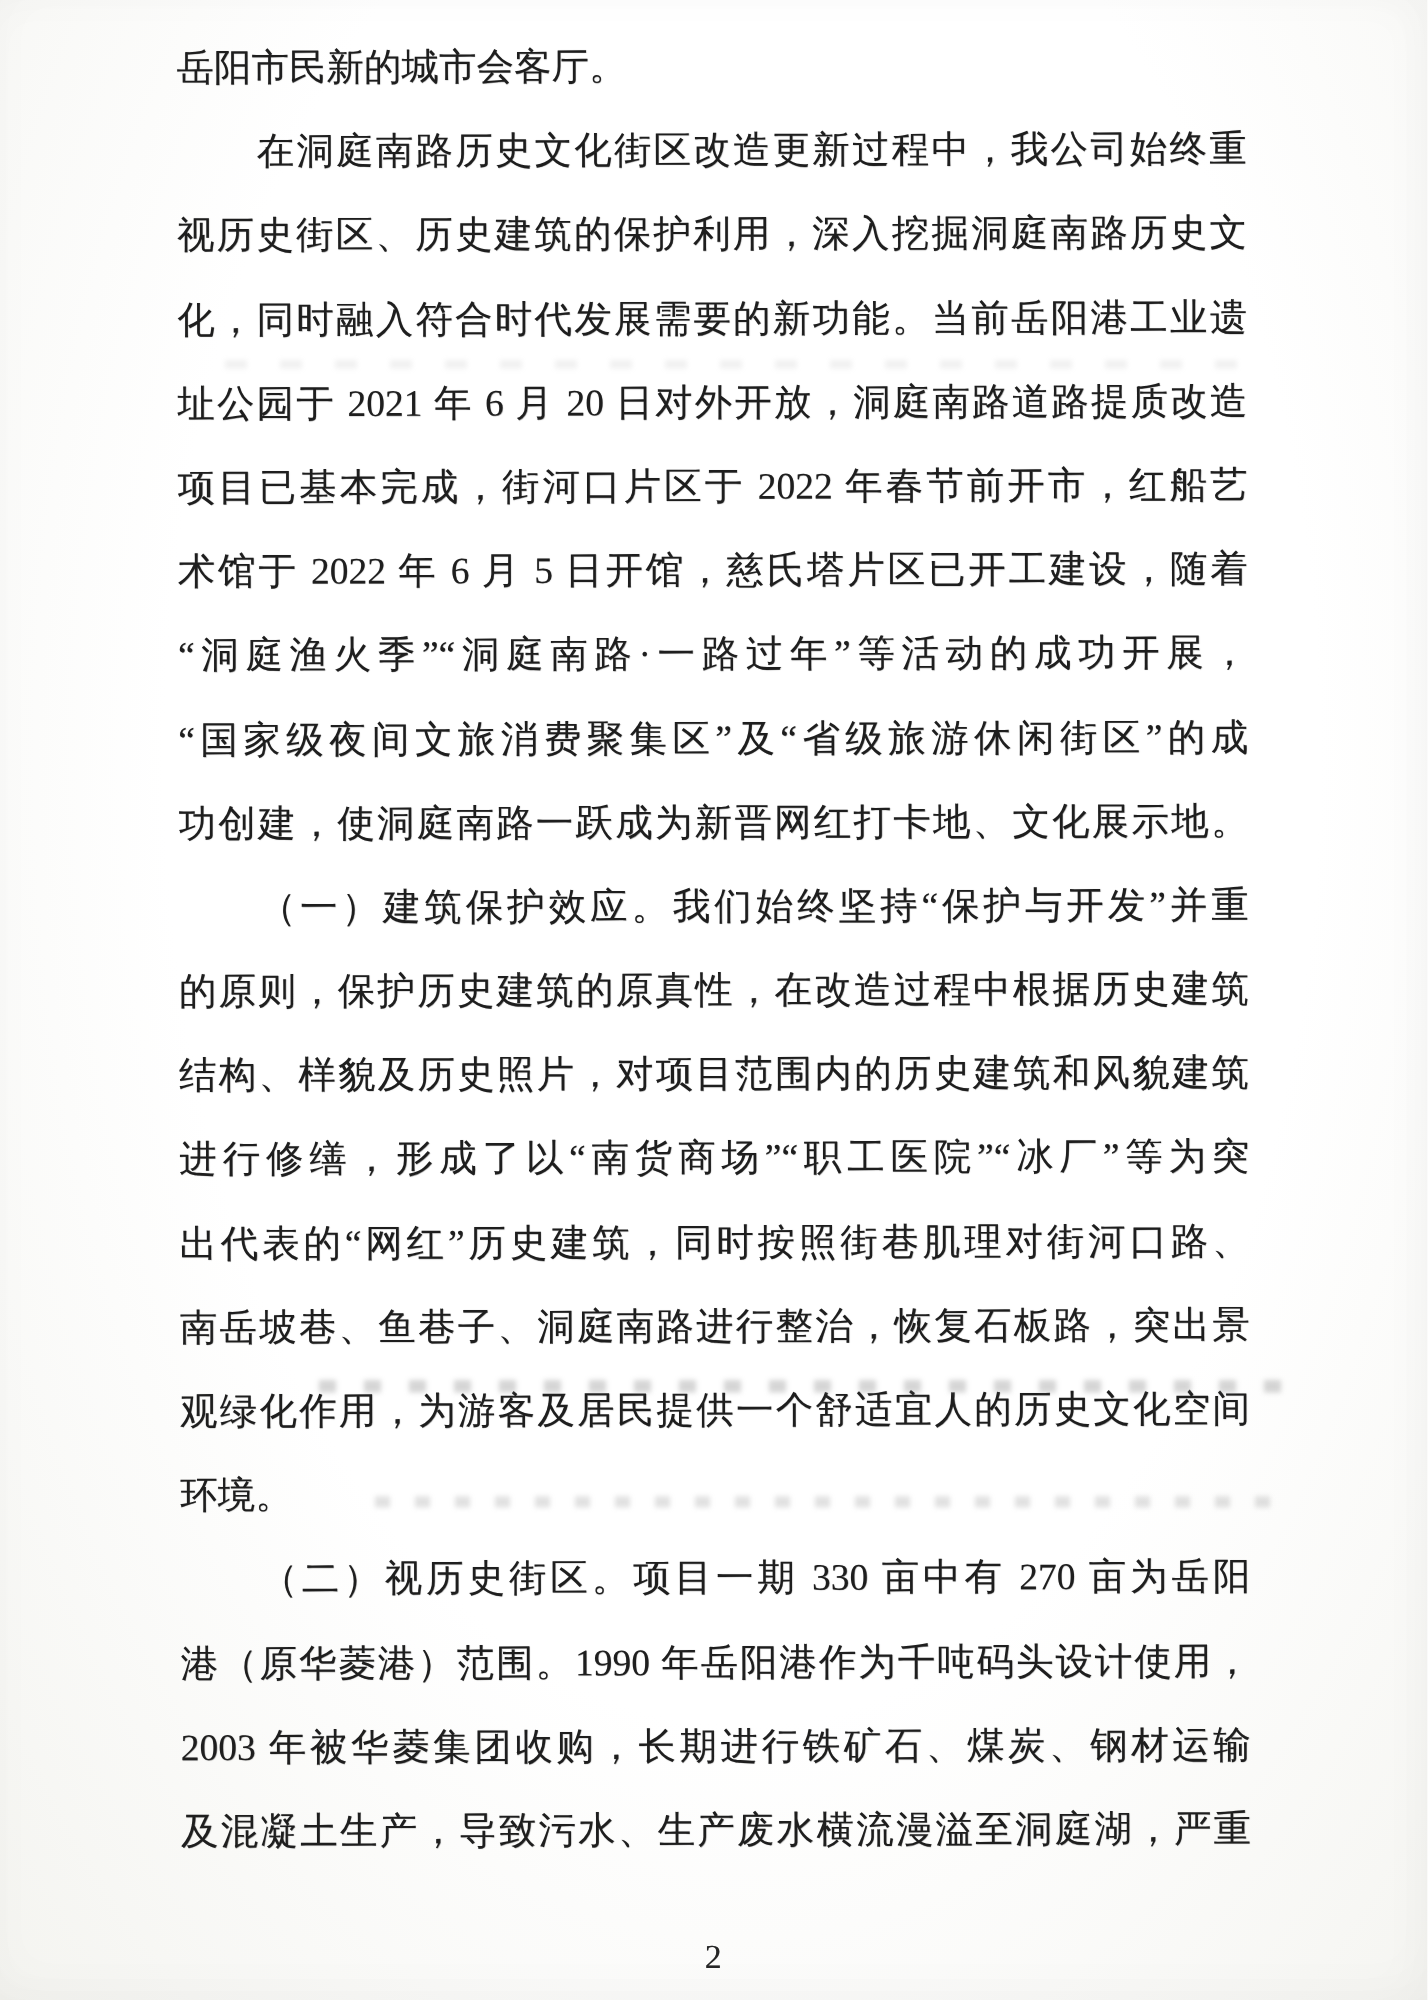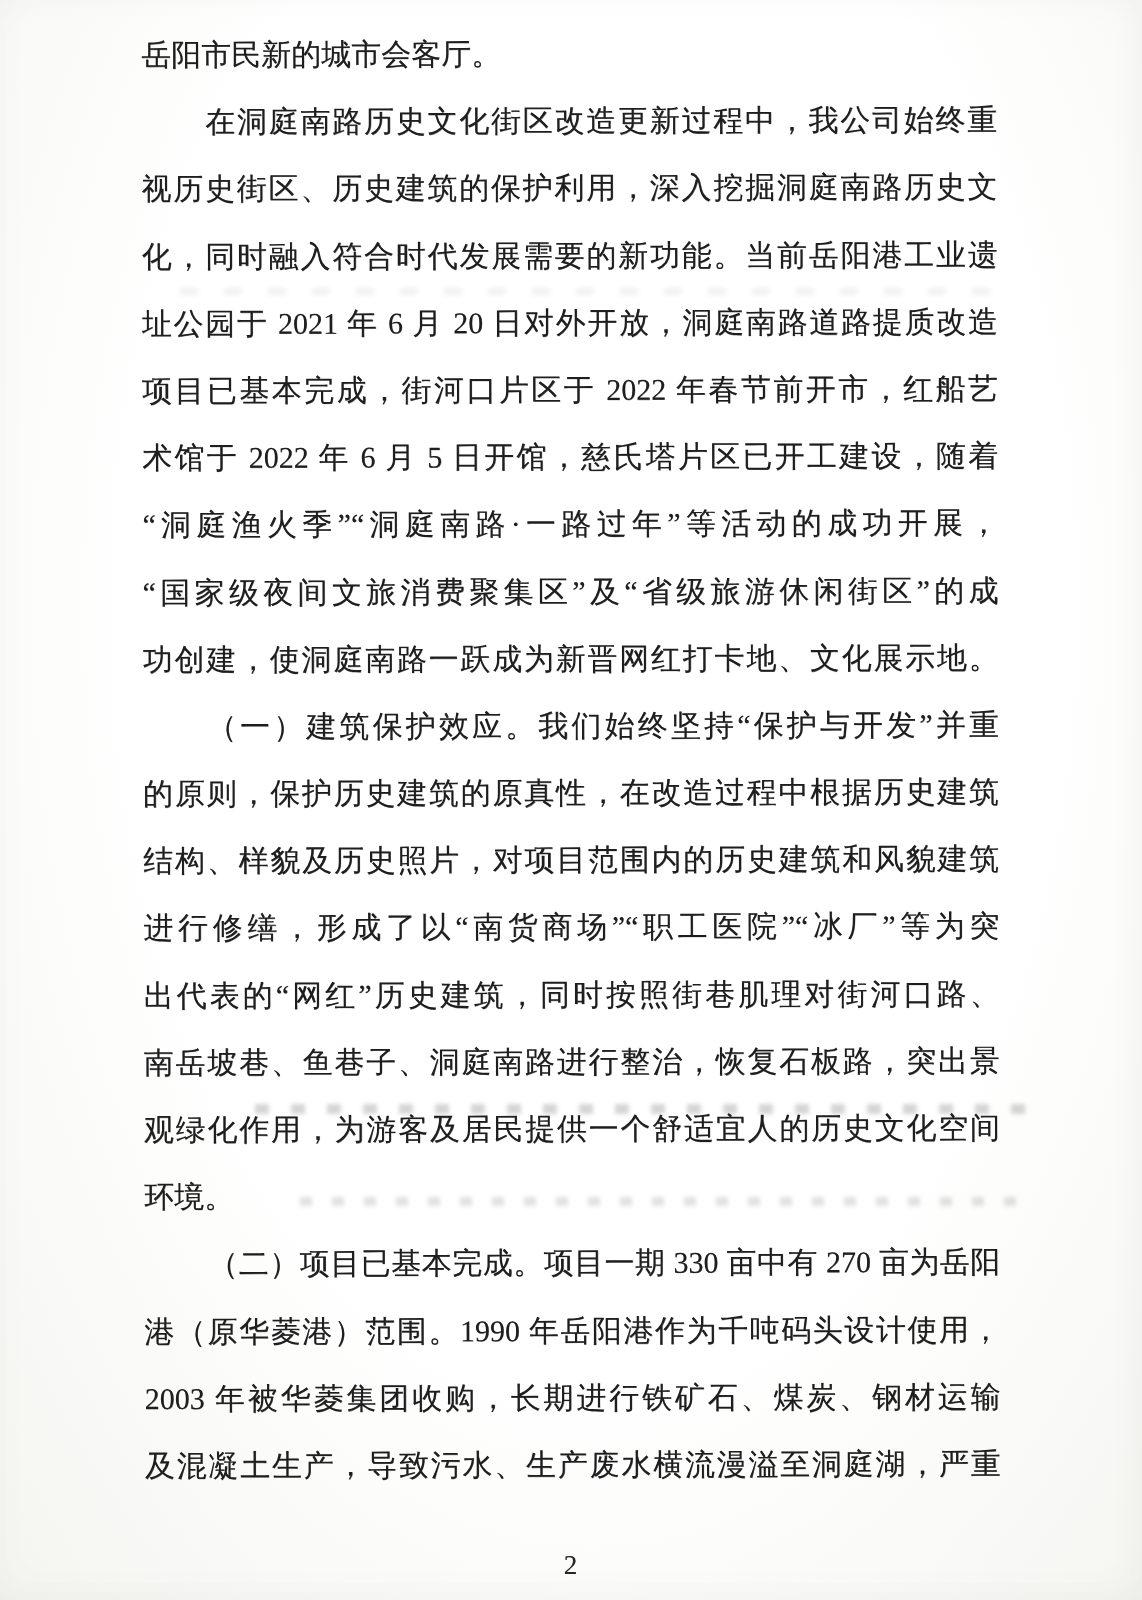--- a/index.html
+++ b/index.html
@@ -88,21 +88,21 @@
       <div class="line">“国家级夜间文旅消费聚集区”及“省级旅游休闲街区”的成</div>
       <div class="line">功创建，使洞庭南路一跃成为新晋网红打卡地、文化展示地。</div>
       <div class="line indent"><span class="bold">（一）建筑保护效应。</span>我们始终坚持“保护与开发”并重</div>
       <div class="line">的原则，保护历史建筑的原真性，在改造过程中根据历史建筑</div>
       <div class="line">结构、样貌及历史照片，对项目范围内的历史建筑和风貌建筑</div>
       <div class="line">进行修缮，形成了以“南货商场”“职工医院”“冰厂”等为突</div>
       <div class="line">出代表的“网红”历史建筑，同时按照街巷肌理对街河口路、</div>
       <div class="line">南岳坡巷、鱼巷子、洞庭南路进行整治，恢复石板路，突出景</div>
       <div class="line">观绿化作用，为游客及居民提供一个舒适宜人的历史文化空间</div>
       <div class="line para-end">环境。</div>
-      <div class="line indent"><span class="bold">（二）项目已基本完成。</span>项目一期 330 亩中有 270 亩为岳阳</div>
+      <div class="line indent"><span class="bold">（二）视历史街区。</span>项目一期 330 亩中有 270 亩为岳阳</div>
       <div class="line">港（原华菱港）范围。1990 年岳阳港作为千吨码头设计使用，</div>
       <div class="line">2003 年被华菱集团收购，长期进行铁矿石、煤炭、钢材运输</div>
       <div class="line">及混凝土生产，导致污水、生产废水横流漫溢至洞庭湖，严重</div>
     </div>
   <div class="smudge smudge-1"></div>
   <div class="smudge smudge-2"></div>
   <div class="smudge smudge-3"></div>
   <div class="page-number">2</div>
 </div>
 

